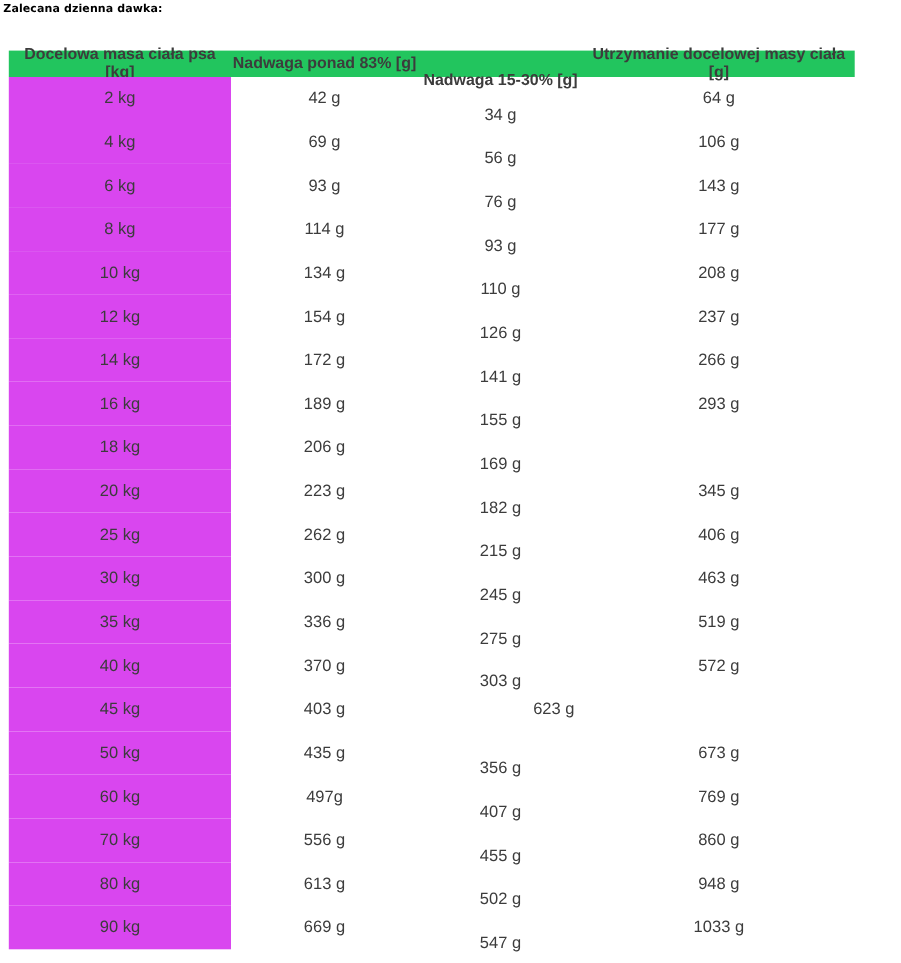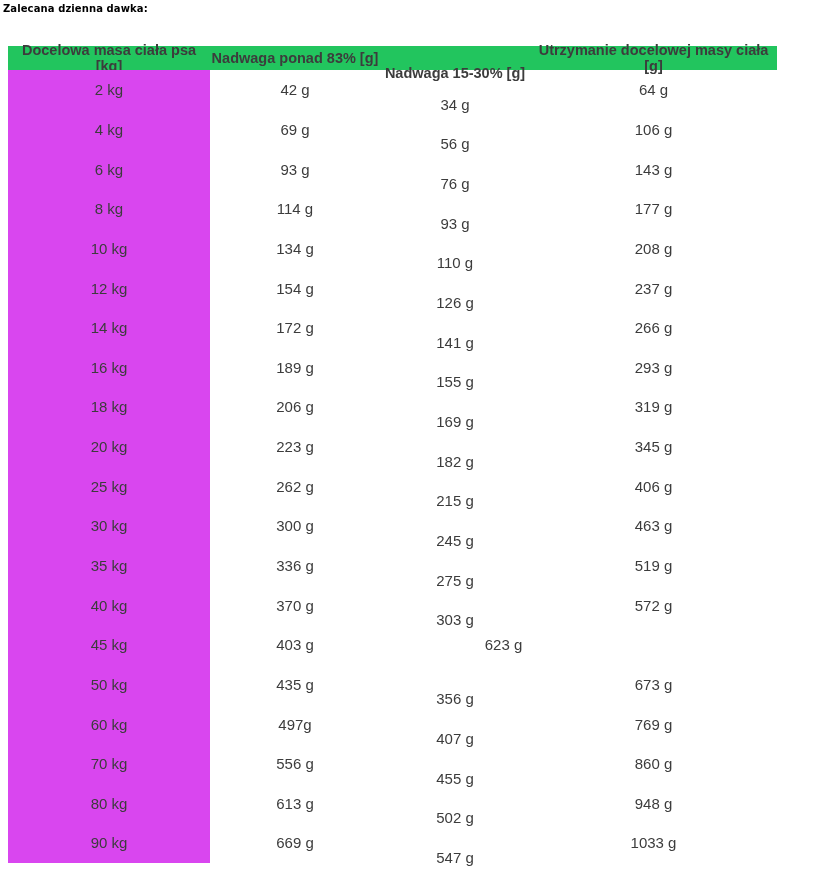--- a/index.html
+++ b/index.html
@@ -121,21 +121,20 @@
       <div class="row">
         <div class="cell col0">16 kg</div>
         <div class="cell col1">189 g</div>
         <div class="cell col2">155 g</div>
         <div class="cell col3">293 g</div>
       </div>
       <div class="row">
         <div class="cell col0">18 kg</div>
         <div class="cell col1">206 g</div>
         <div class="cell col2">169 g</div>
-        <div class="cell col3">319 g</div>
       </div>
       <div class="row">
         <div class="cell col0">20 kg</div>
         <div class="cell col1">223 g</div>
         <div class="cell col2">182 g</div>
         <div class="cell col3">345 g</div>
       </div>
       <div class="row">
         <div class="cell col0">25 kg</div>
         <div class="cell col1">262 g</div>

